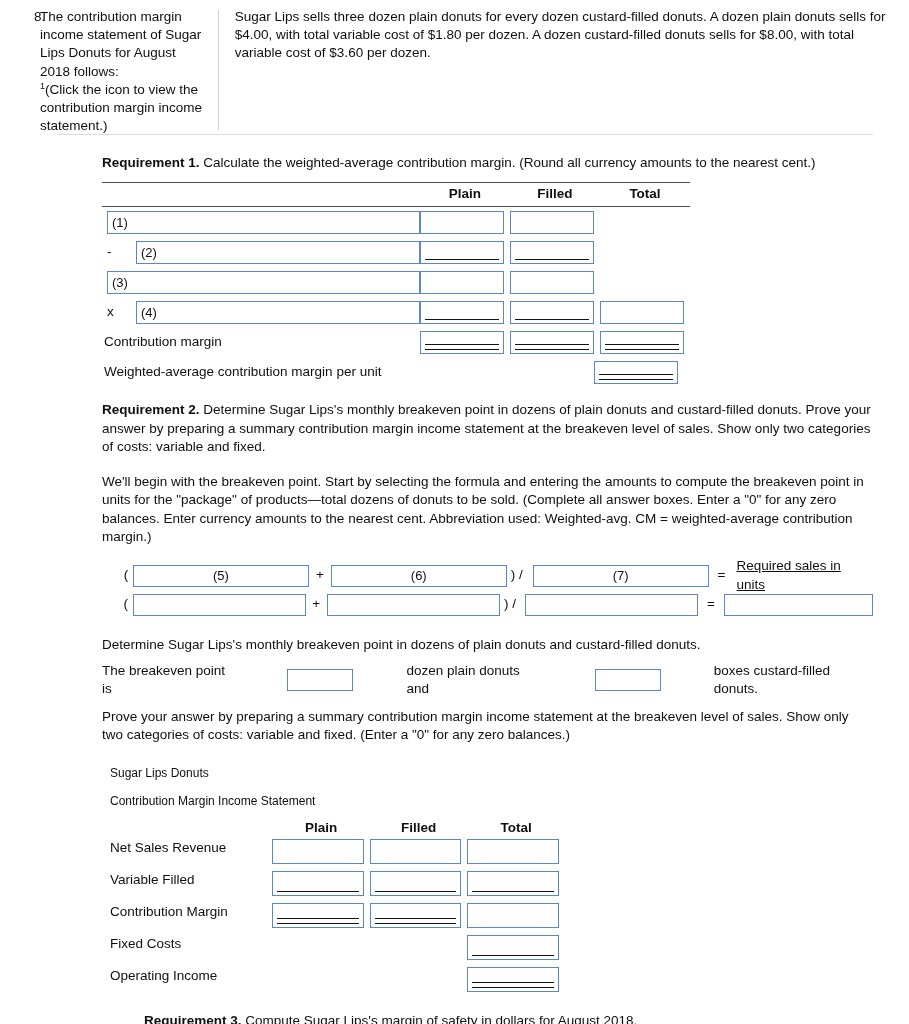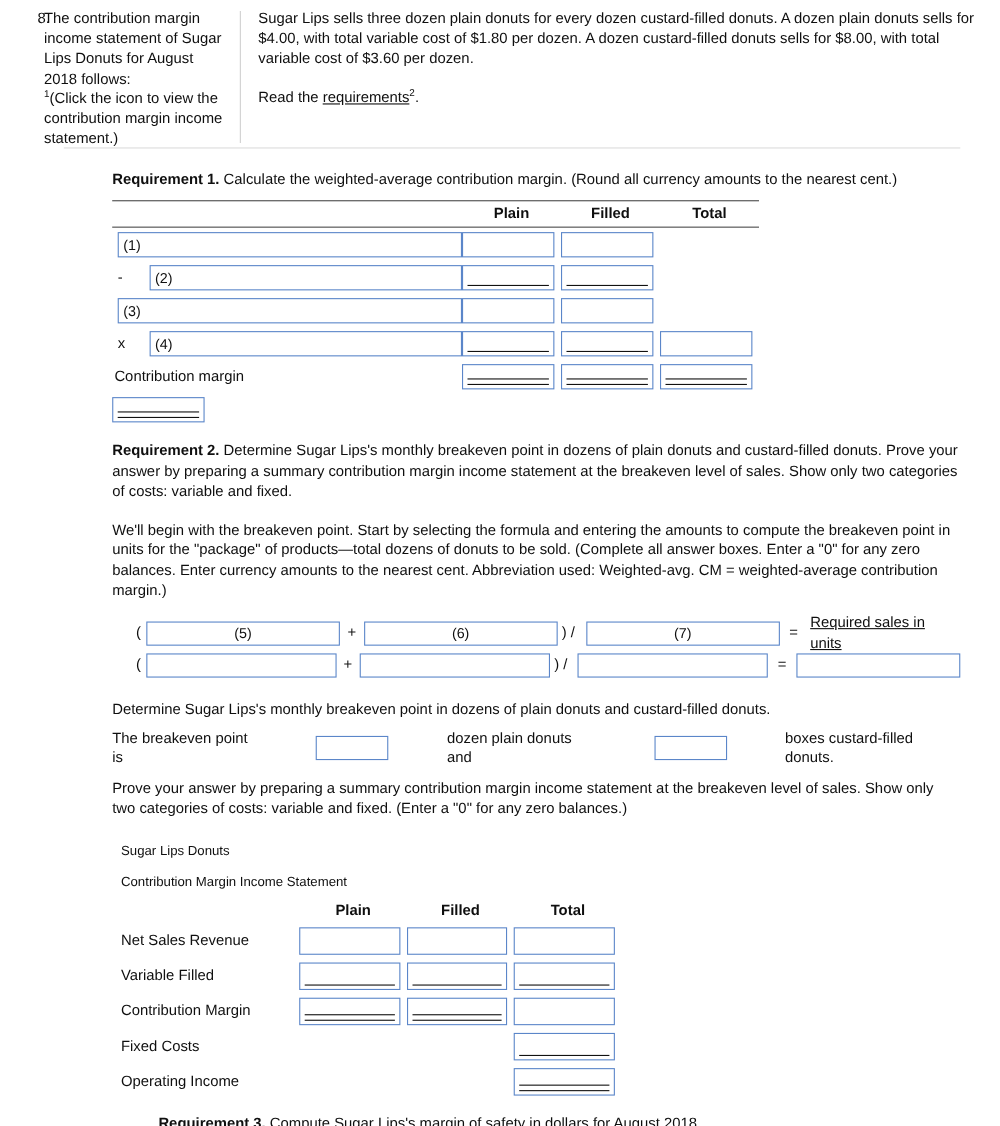--- a/index.html
+++ b/index.html
@@ -191,21 +191,20 @@
   }
   .stmt-head {
     display: flex;
     font-weight: bold;
     padding-bottom: 2px;
   }
   .stmt-head .lbl { width: 163px; }
   .stmt-head .col { width: 98px; text-align: center; }
   .stmt-row {
     display: flex;
-    align-items: center;
     height: 32px;
   }
   .stmt-row .lbl { width: 163px; font-weight: normal; }
   .sbox {
     border: 1.3px solid #5b86c9;
     width: 92px;
     height: 25px;
     margin-right: 6px;
     background: #fff;
     position: relative;
@@ -235,21 +234,20 @@
     <div class="qnum">8.</div>
     <div class="qbody">
       <span>The contribution margin income statement of Sugar Lips Donuts for August 2018 follows:</span>
       <br>
       <sup>1</sup><span>(Click the icon to view the contribution margin income statement.)</span>
     </div>
   </div>
   <div class="hdr-divider"></div>
   <div class="hdr-right">
     <p>Sugar Lips sells three dozen plain donuts for every dozen custard-filled donuts. A dozen plain donuts sells for $4.00, with total variable cost of $1.80 per dozen. A dozen custard-filled donuts sells for $8.00, with total variable cost of $3.60 per dozen.</p>
-    <p class="read"><span>Read the </span><span class="lnk">requirements</span><sup>2</sup><span>.</span></p>
   </div>
 </div>
 <div class="top-rule"></div>
 
 <div class="content">
 
   <p class="para req-head" style="margin-top:18px;">
     <span class="bold">Requirement 1.</span><span> Calculate the weighted-average contribution margin. (Round all currency amounts to the nearest cent.)</span>
   </p>
 
@@ -306,20 +304,23 @@
     <div class="r1-row">
       <div class="r1-lblcell">
         <div class="plaintext">Contribution margin</div>
       </div>
       <div class="abox num dul"></div>
       <div class="abox num dul"></div>
       <div class="abox numlast dul"></div>
     </div>
 
     <div class="r1-row">
+      <div class="r1-lblcell" style="width:492px;">
+        <div class="plaintext">Weighted-average contribution margin per unit</div>
+      </div>
       <div class="abox numlast dul"></div>
     </div>
   </div>
 
   <p class="para" style="margin-top:14px;">
     <span class="bold">Requirement 2.</span><span> Determine Sugar Lips's monthly breakeven point in dozens of plain donuts and custard-filled donuts. Prove your answer by preparing a summary contribution margin income statement at the breakeven level of sales. Show only two categories of costs: variable and fixed.</span>
   </p>
 
   <p class="para" style="margin-top:17px;">We'll begin with the breakeven point. Start by selecting the formula and entering the amounts to compute the breakeven point in units for the "package" of products—total dozens of donuts to be sold. (Complete all answer boxes. Enter a "0" for any zero balances. Enter currency amounts to the nearest cent. Abbreviation used: Weighted-avg. CM = weighted-average contribution margin.)</p>
 

